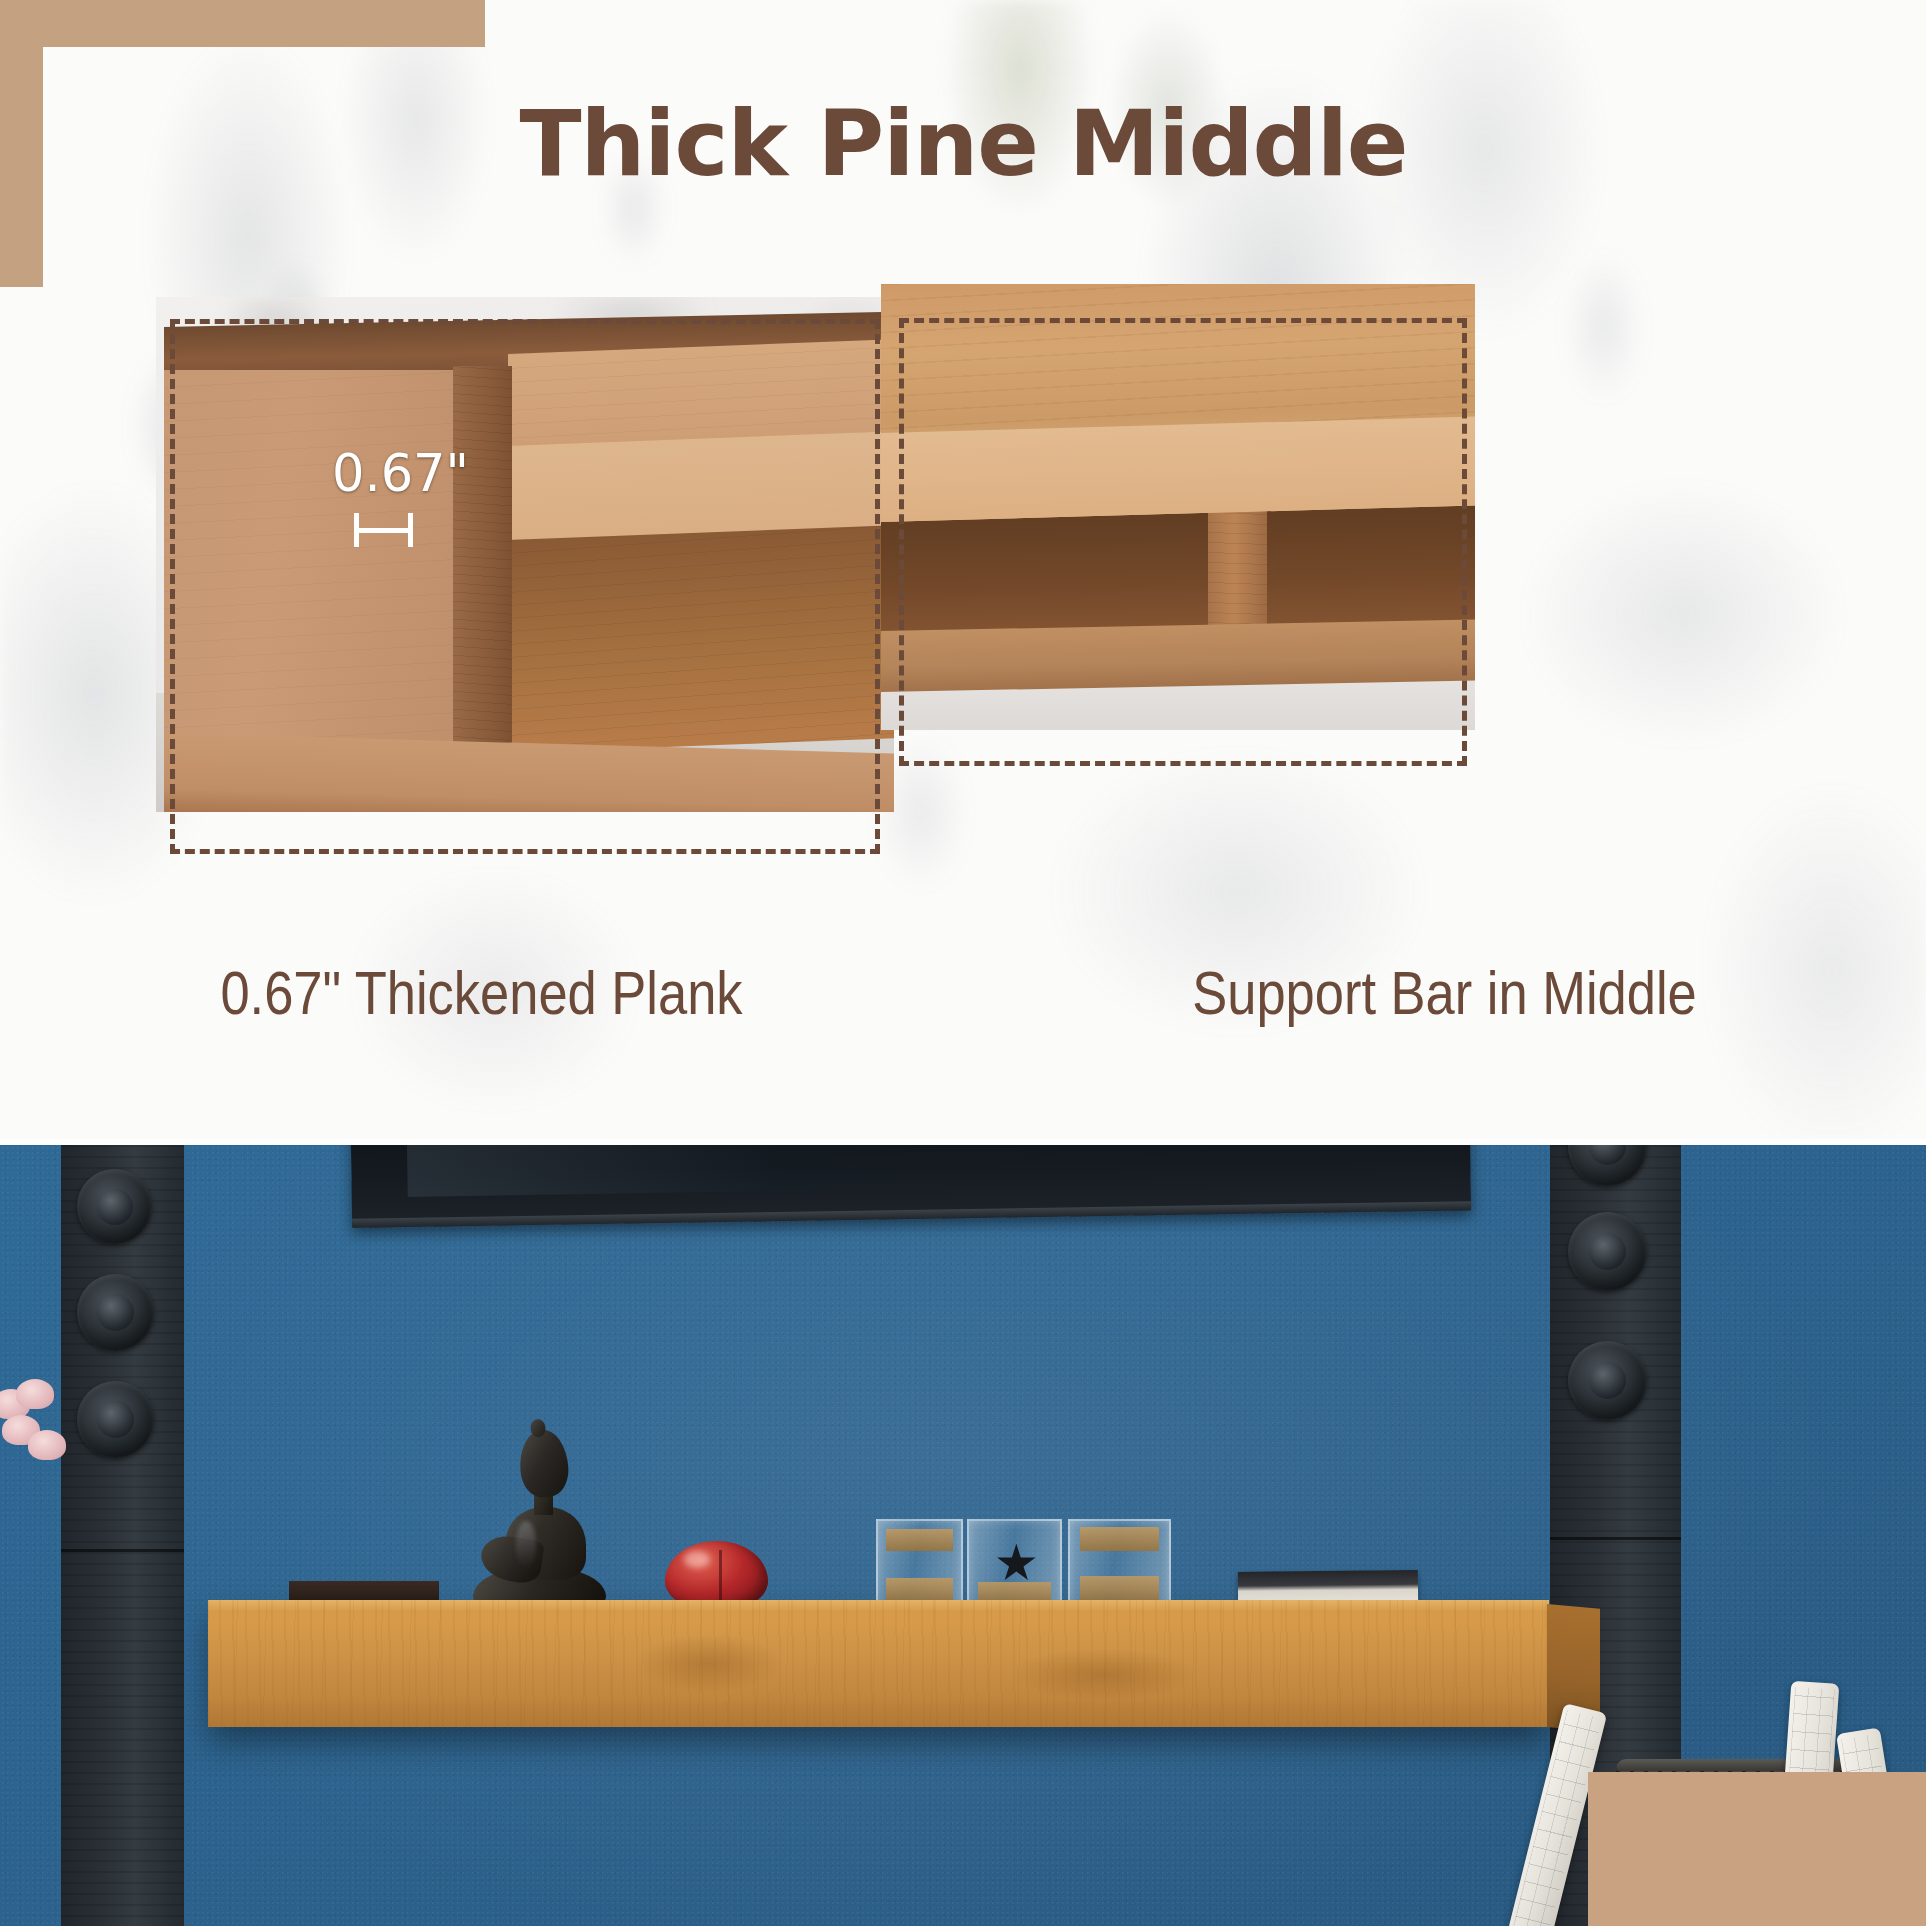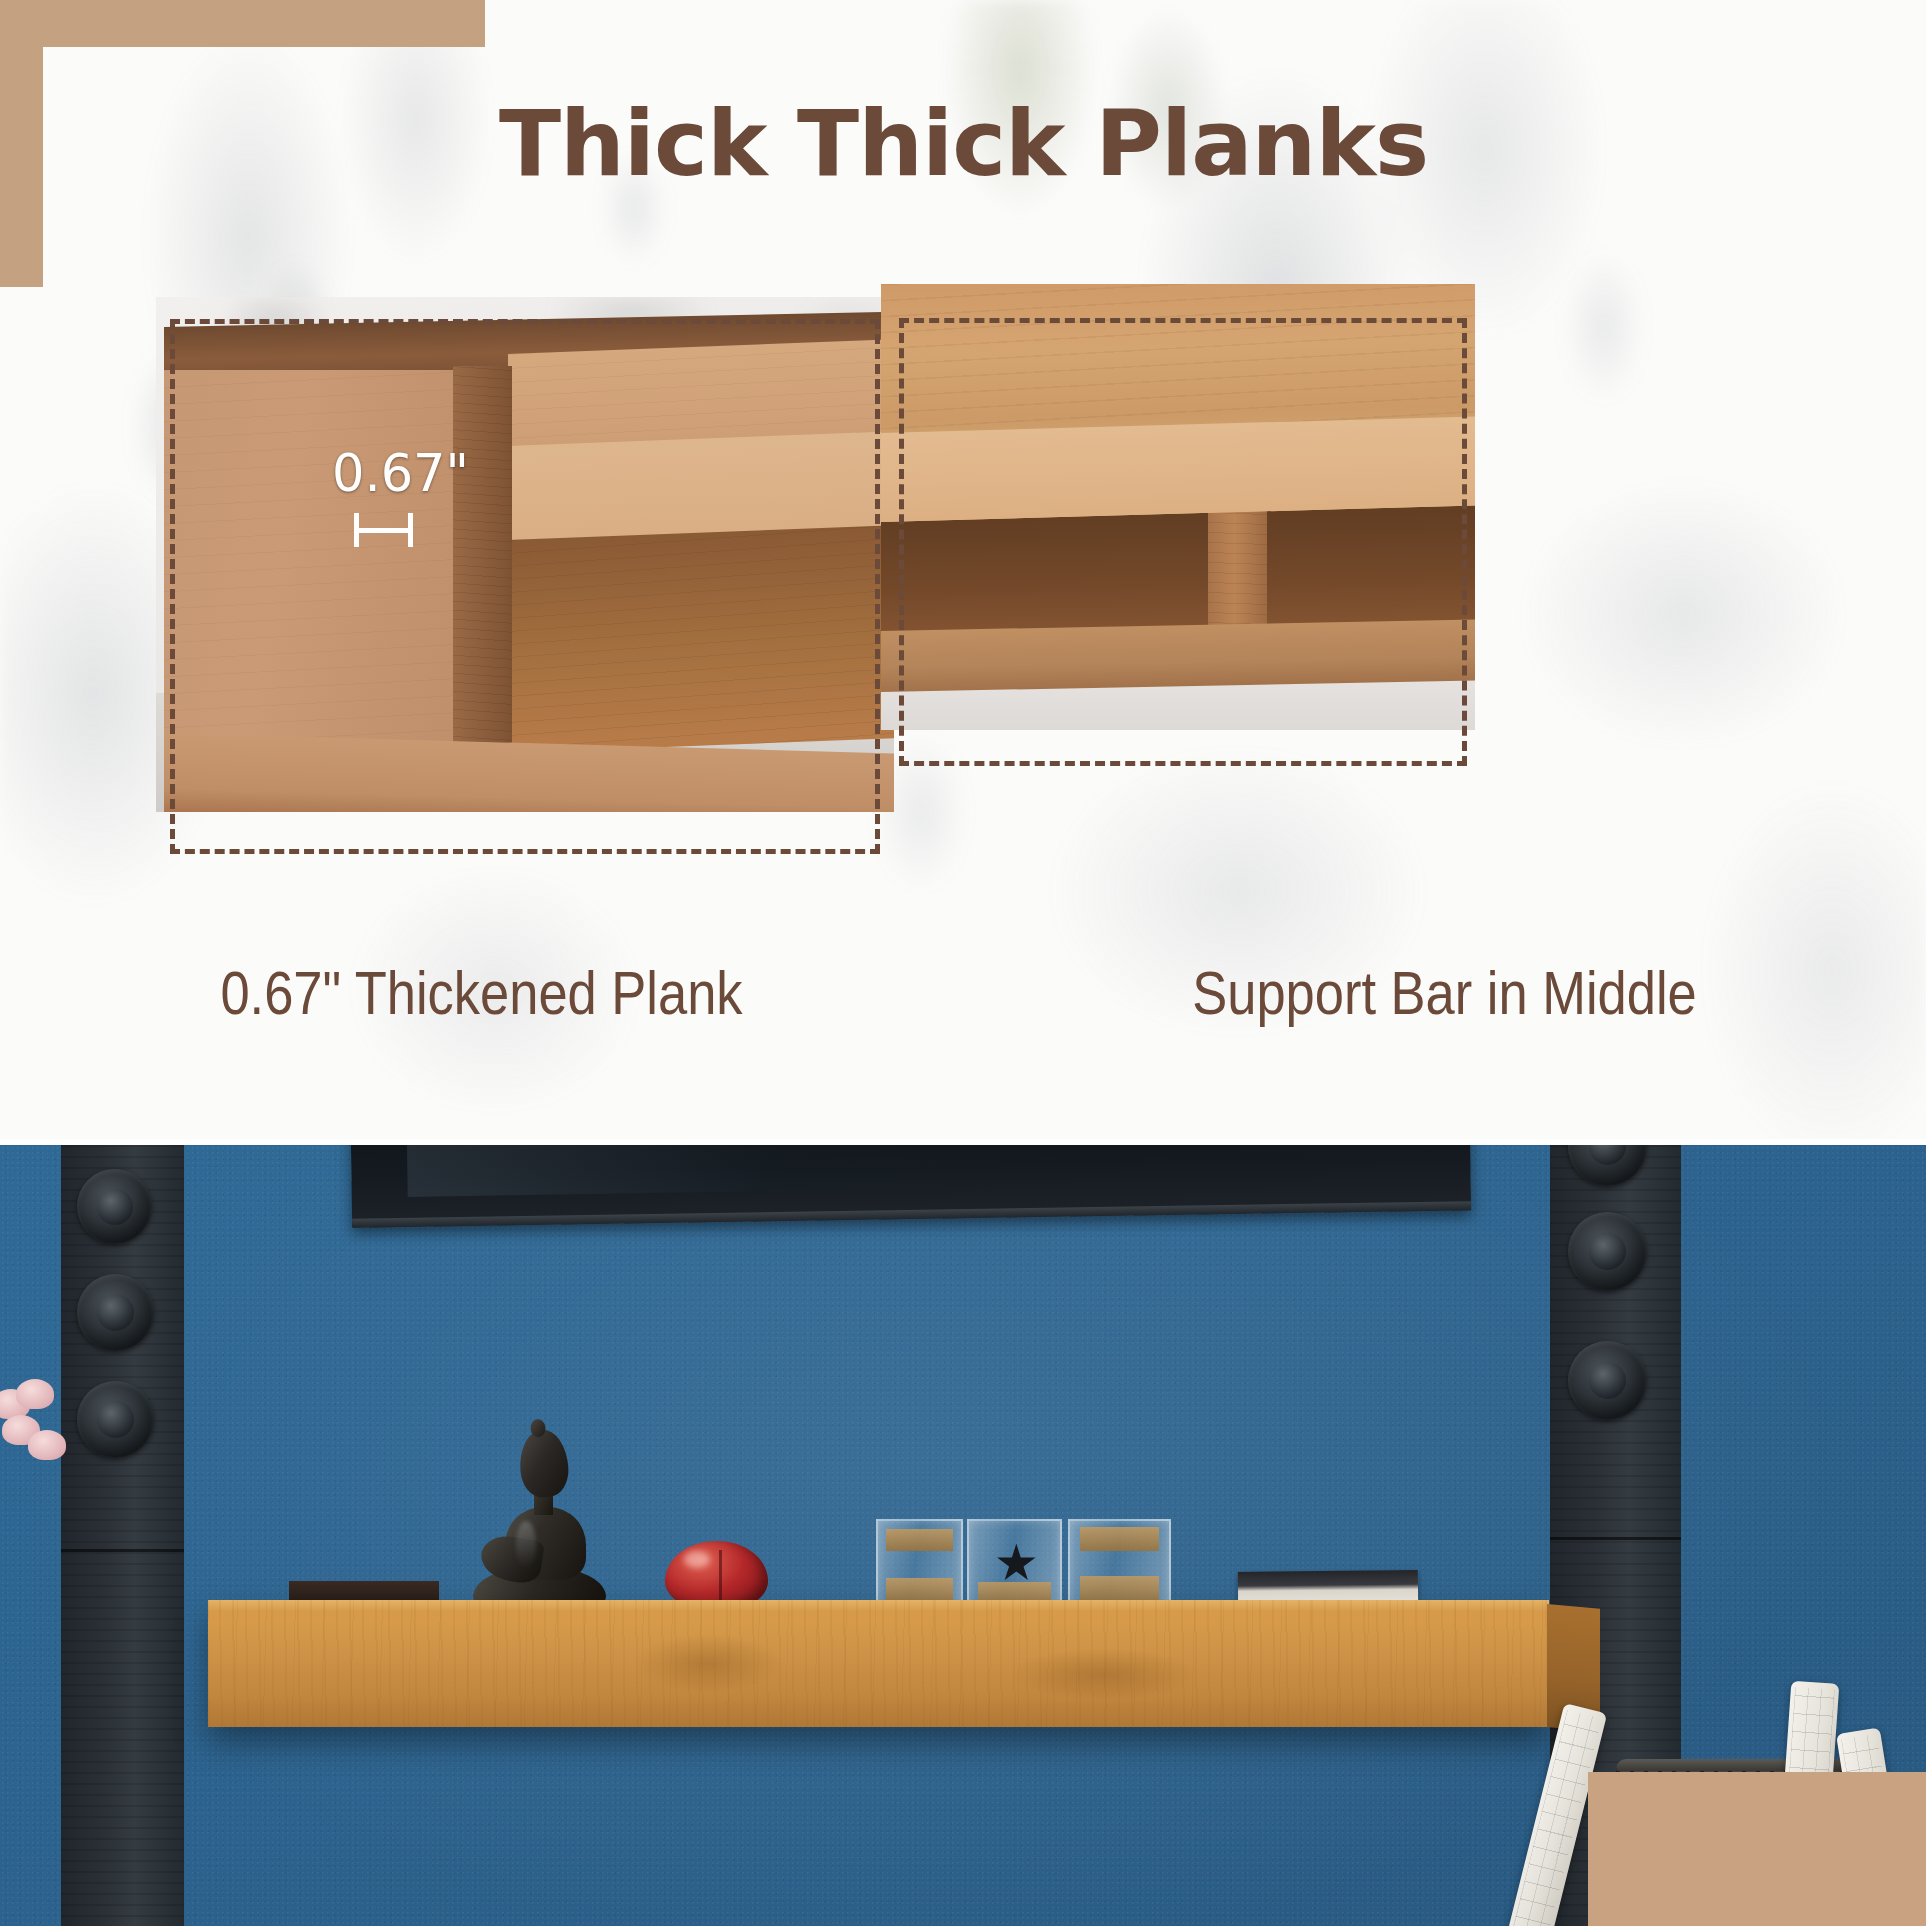--- a/index.html
+++ b/index.html
@@ -476,21 +476,21 @@
 
   <div class="top-section">
     <div class="foliage"></div>
     <div class="foliage2"></div>
 
     <div class="corner-bracket">
       <div class="bar-h"></div>
       <div class="bar-v"></div>
     </div>
 
-    <div class="page-title">Thick Thick Planks</div>
+    <div class="page-title">Thick Pine Middle</div>
 
     <div class="photo-card" id="photo-left">
       <div class="photo-frame">
         <div class="scene-left">
           <div class="bgblur"></div>
 
           <div class="lp-floor"></div>
           <div class="lp-floorshadow"></div>
 
           <div class="lp-topedge"></div>

